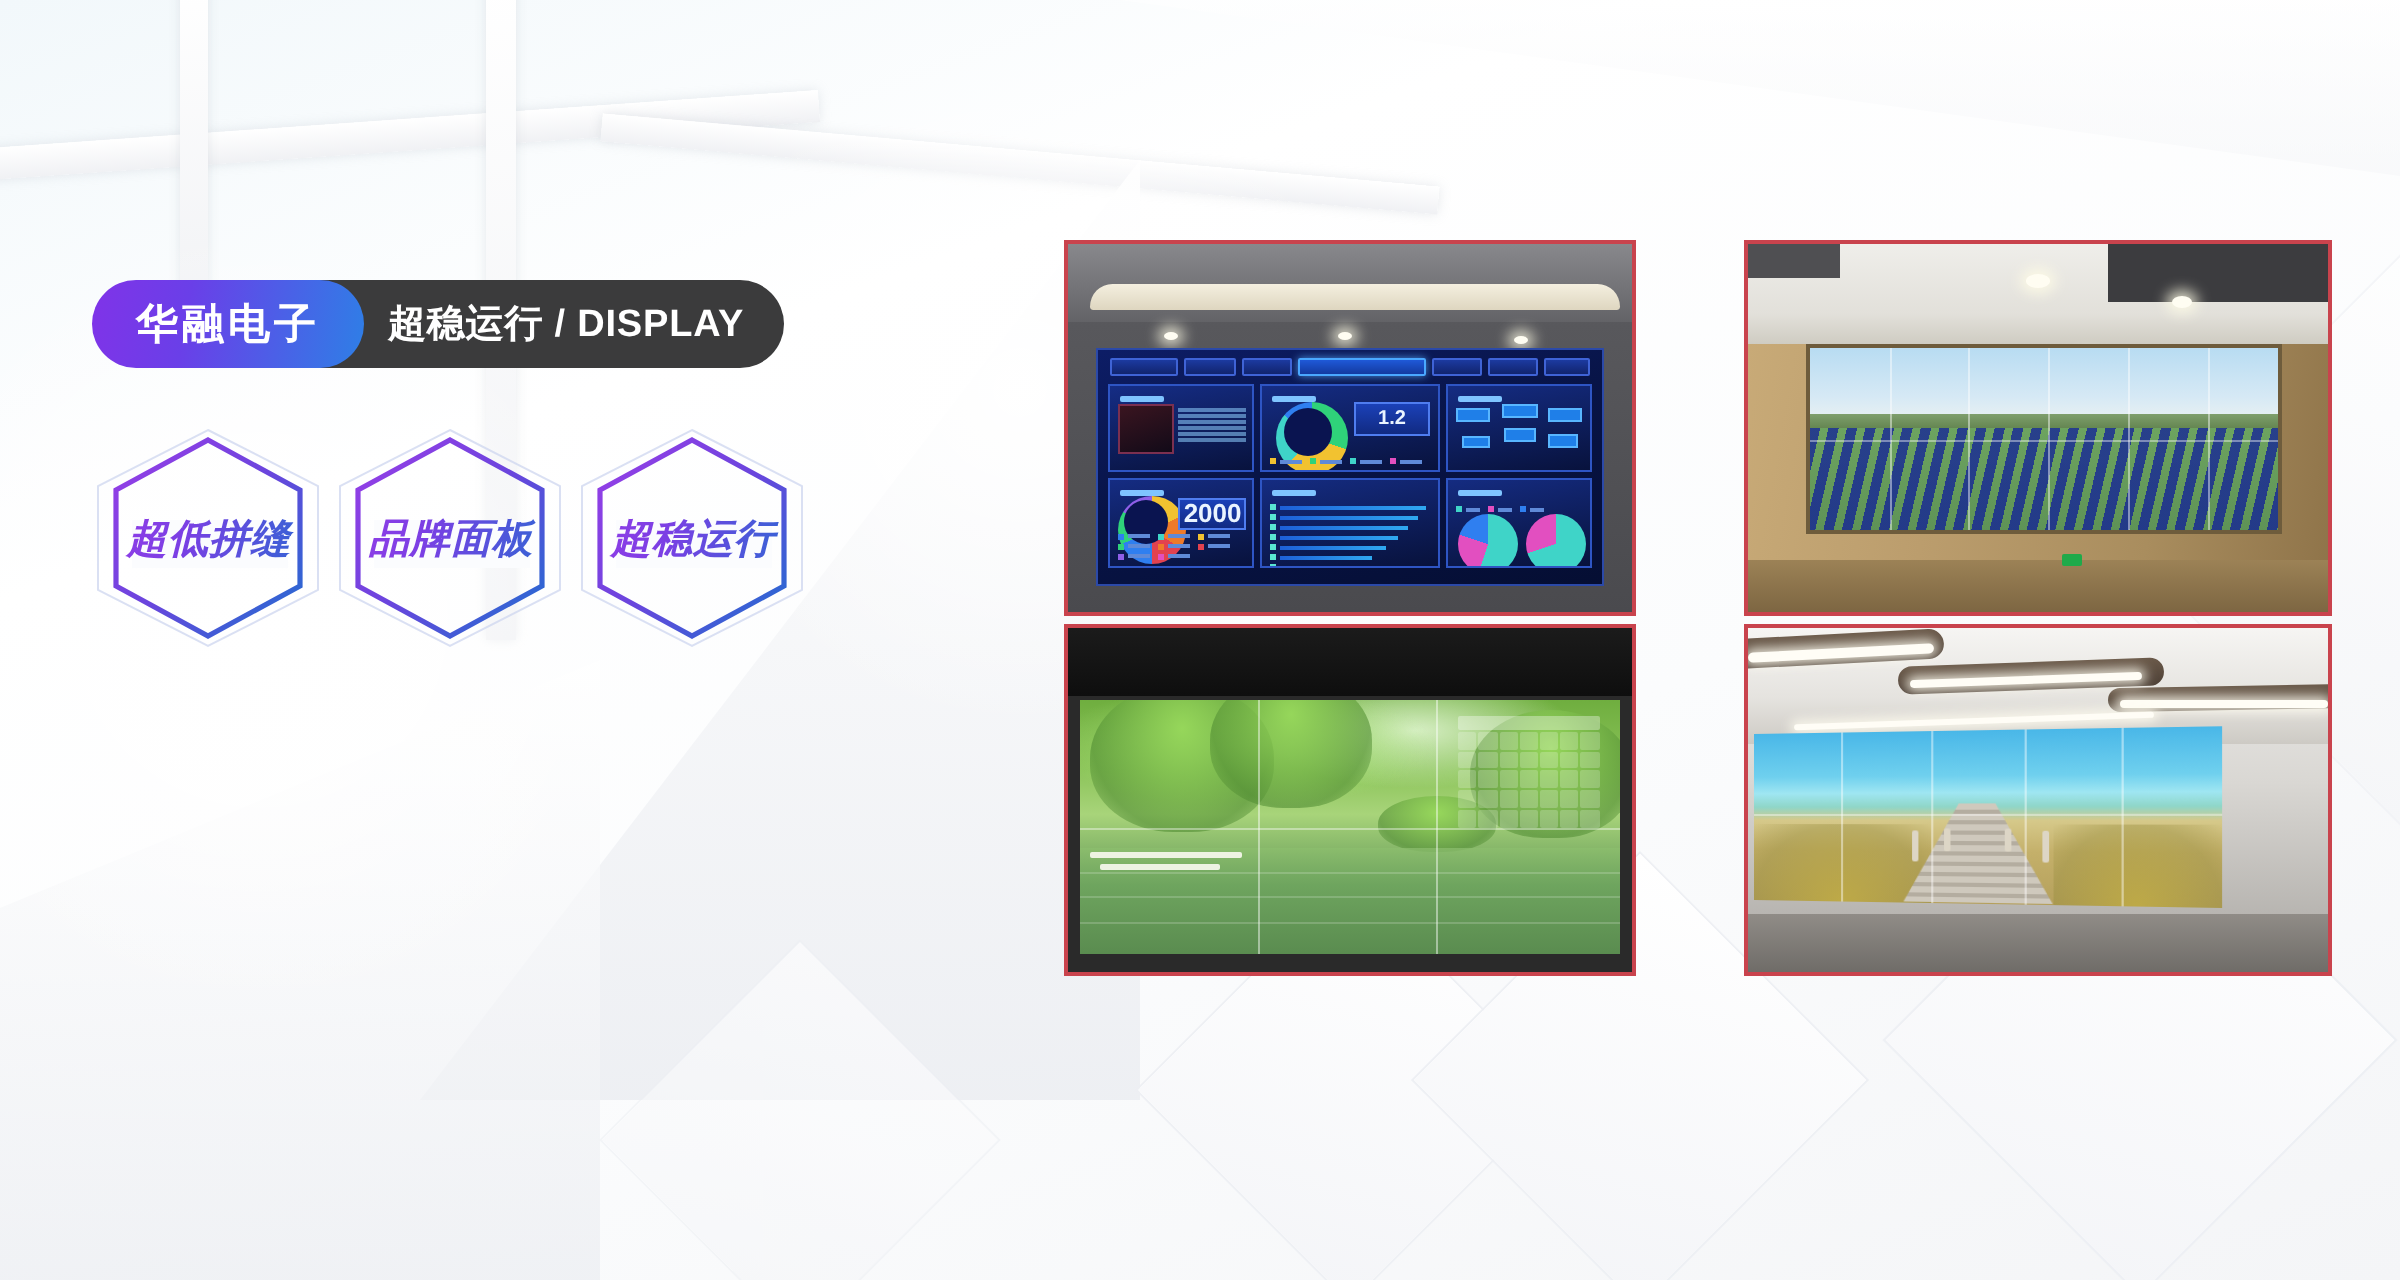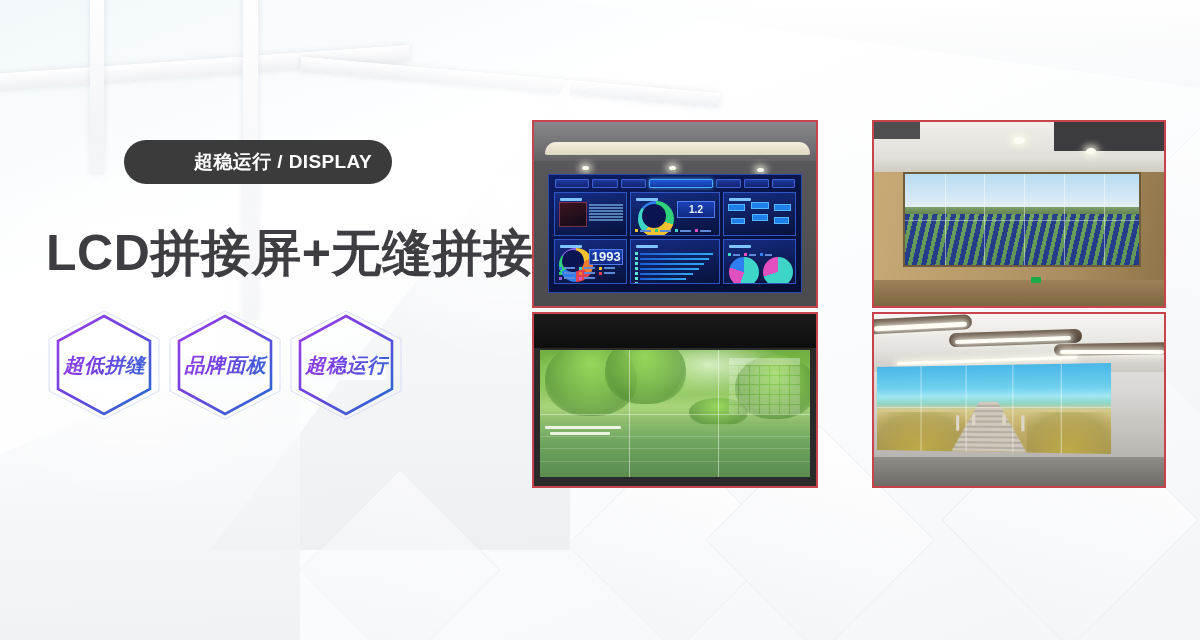--- a/index.html
+++ b/index.html
@@ -236,23 +236,23 @@
   <div class="diamond" style="left:740px;top:460px;width:160px;height:160px;"></div>
   <div class="diamond" style="left:980px;top:430px;width:180px;height:180px;"></div>
   <div class="diamond" style="left:1100px;top:170px;width:200px;height:200px;opacity:.55;"></div>
   <div class="diamond" style="left:330px;top:500px;width:140px;height:140px;opacity:.6;"></div>
 </div>
 
 <div class="left-col">
 
   <div class="badge-row">
     <div class="badge-dark">超稳运行 / DISPLAY</div>
+    <div class="badge-grad">华融电子</div>
   </div>
 
-  <div class="headline">LCD拼接屏+无缝拼接</div>
 
   <div class="hex-row">
 
     <div class="hex-item">
       <svg width="117" height="110" viewBox="0 0 117 110">
         <defs>
           <linearGradient id="hg1" x1="0" y1="0" x2="1" y2="1">
             <stop offset="0%" stop-color="#9b3de8"></stop>
               <stop offset="50%" stop-color="#6a45dd"></stop>
               <stop offset="100%" stop-color="#1f6fd0"></stop>
@@ -368,21 +368,21 @@
 
         <div class="drow">
 
           <div class="dcard" style="width:31%">
             <div class="dcard-title">
                 <div class="tbar"></div>
               </div>
             <div class="donut" style="left:6%;top:18%;width:34px;height:34px;
                  background:conic-gradient(#f2c230 0 18%,#ef7a2a 18% 34%,#e2424f 34% 50%,#2f7ff0 50% 68%,#2fd27a 68% 84%,#8f5fe8 84% 100%);"></div>
             <div class="donut" style="left:10%;top:24%;width:22px;height:22px;background:#0a1450;"></div>
-            <div class="metric" style="left:48%;top:20%;width:48%;height:38%;font-size:13px;">1993</div>
+            <div class="metric" style="left:48%;top:20%;width:48%;height:38%;font-size:13px;">2000</div>
             <div class="legend">
               <span class="lg">
                   <i style="background:#2f7ff0"></i>
                   <u></u>
                 </span>
               <span class="lg">
                   <i style="background:#3fd4c8"></i>
                   <u></u>
                 </span>
               <span class="lg">

